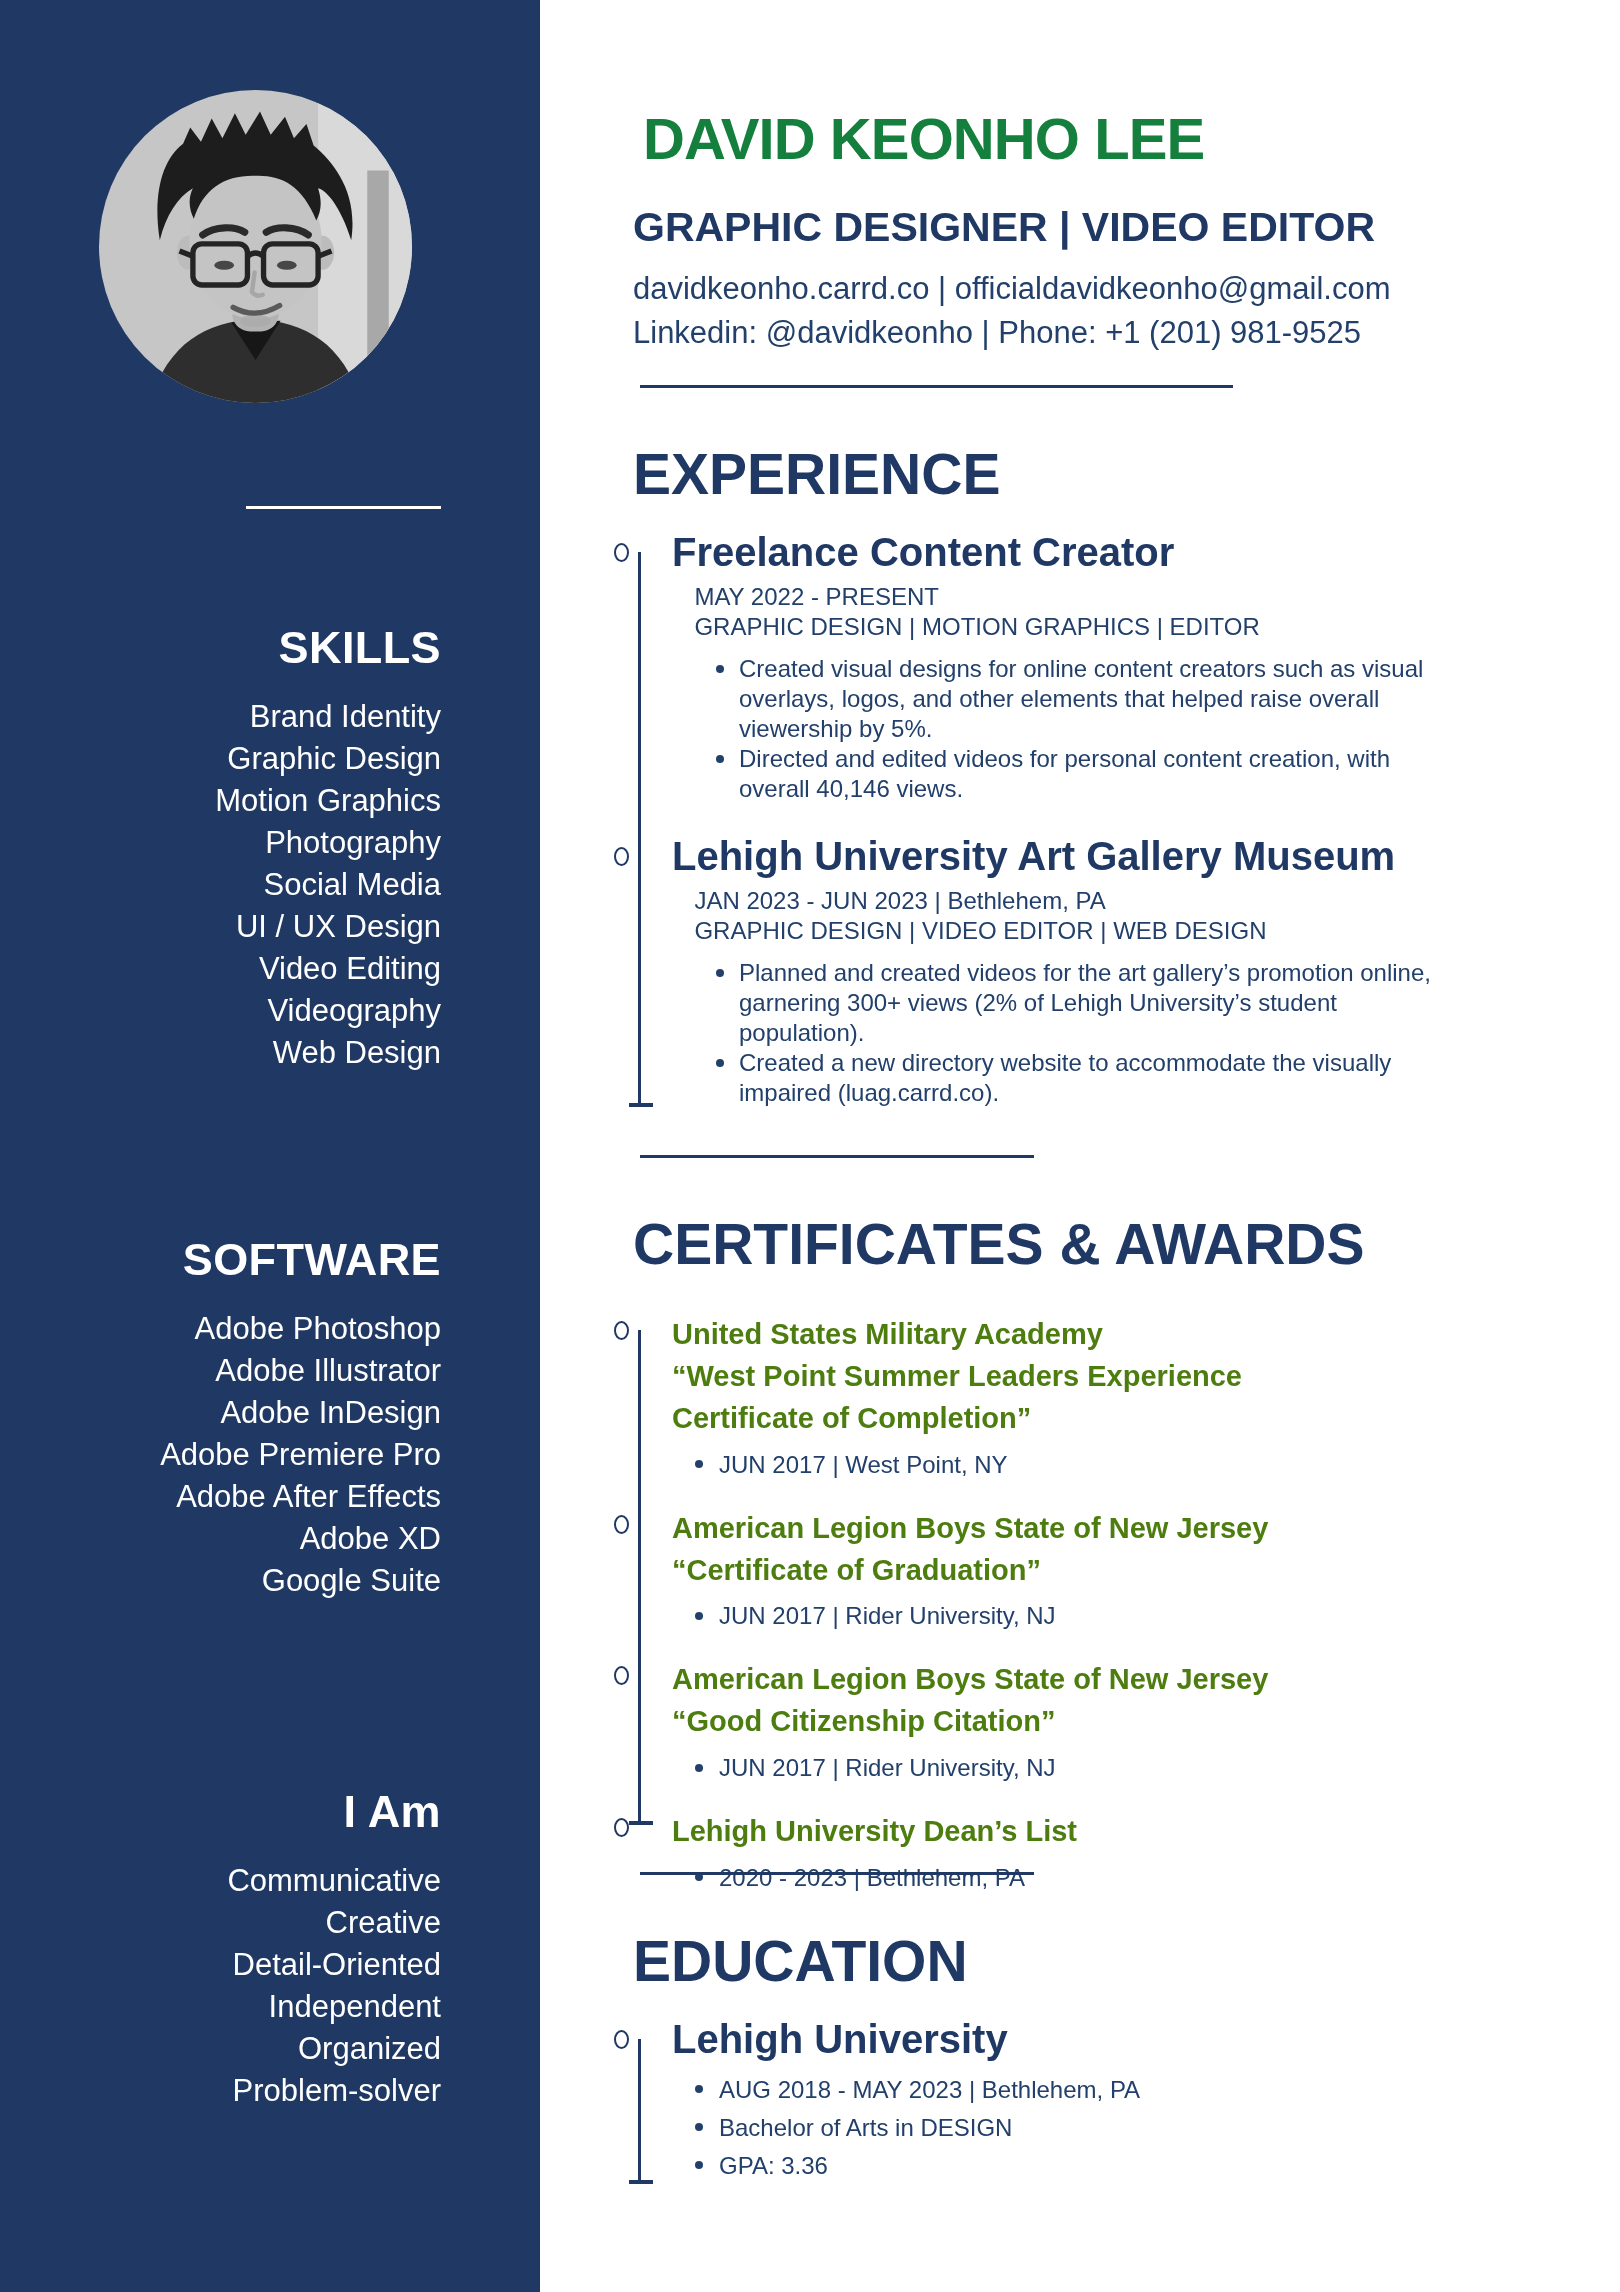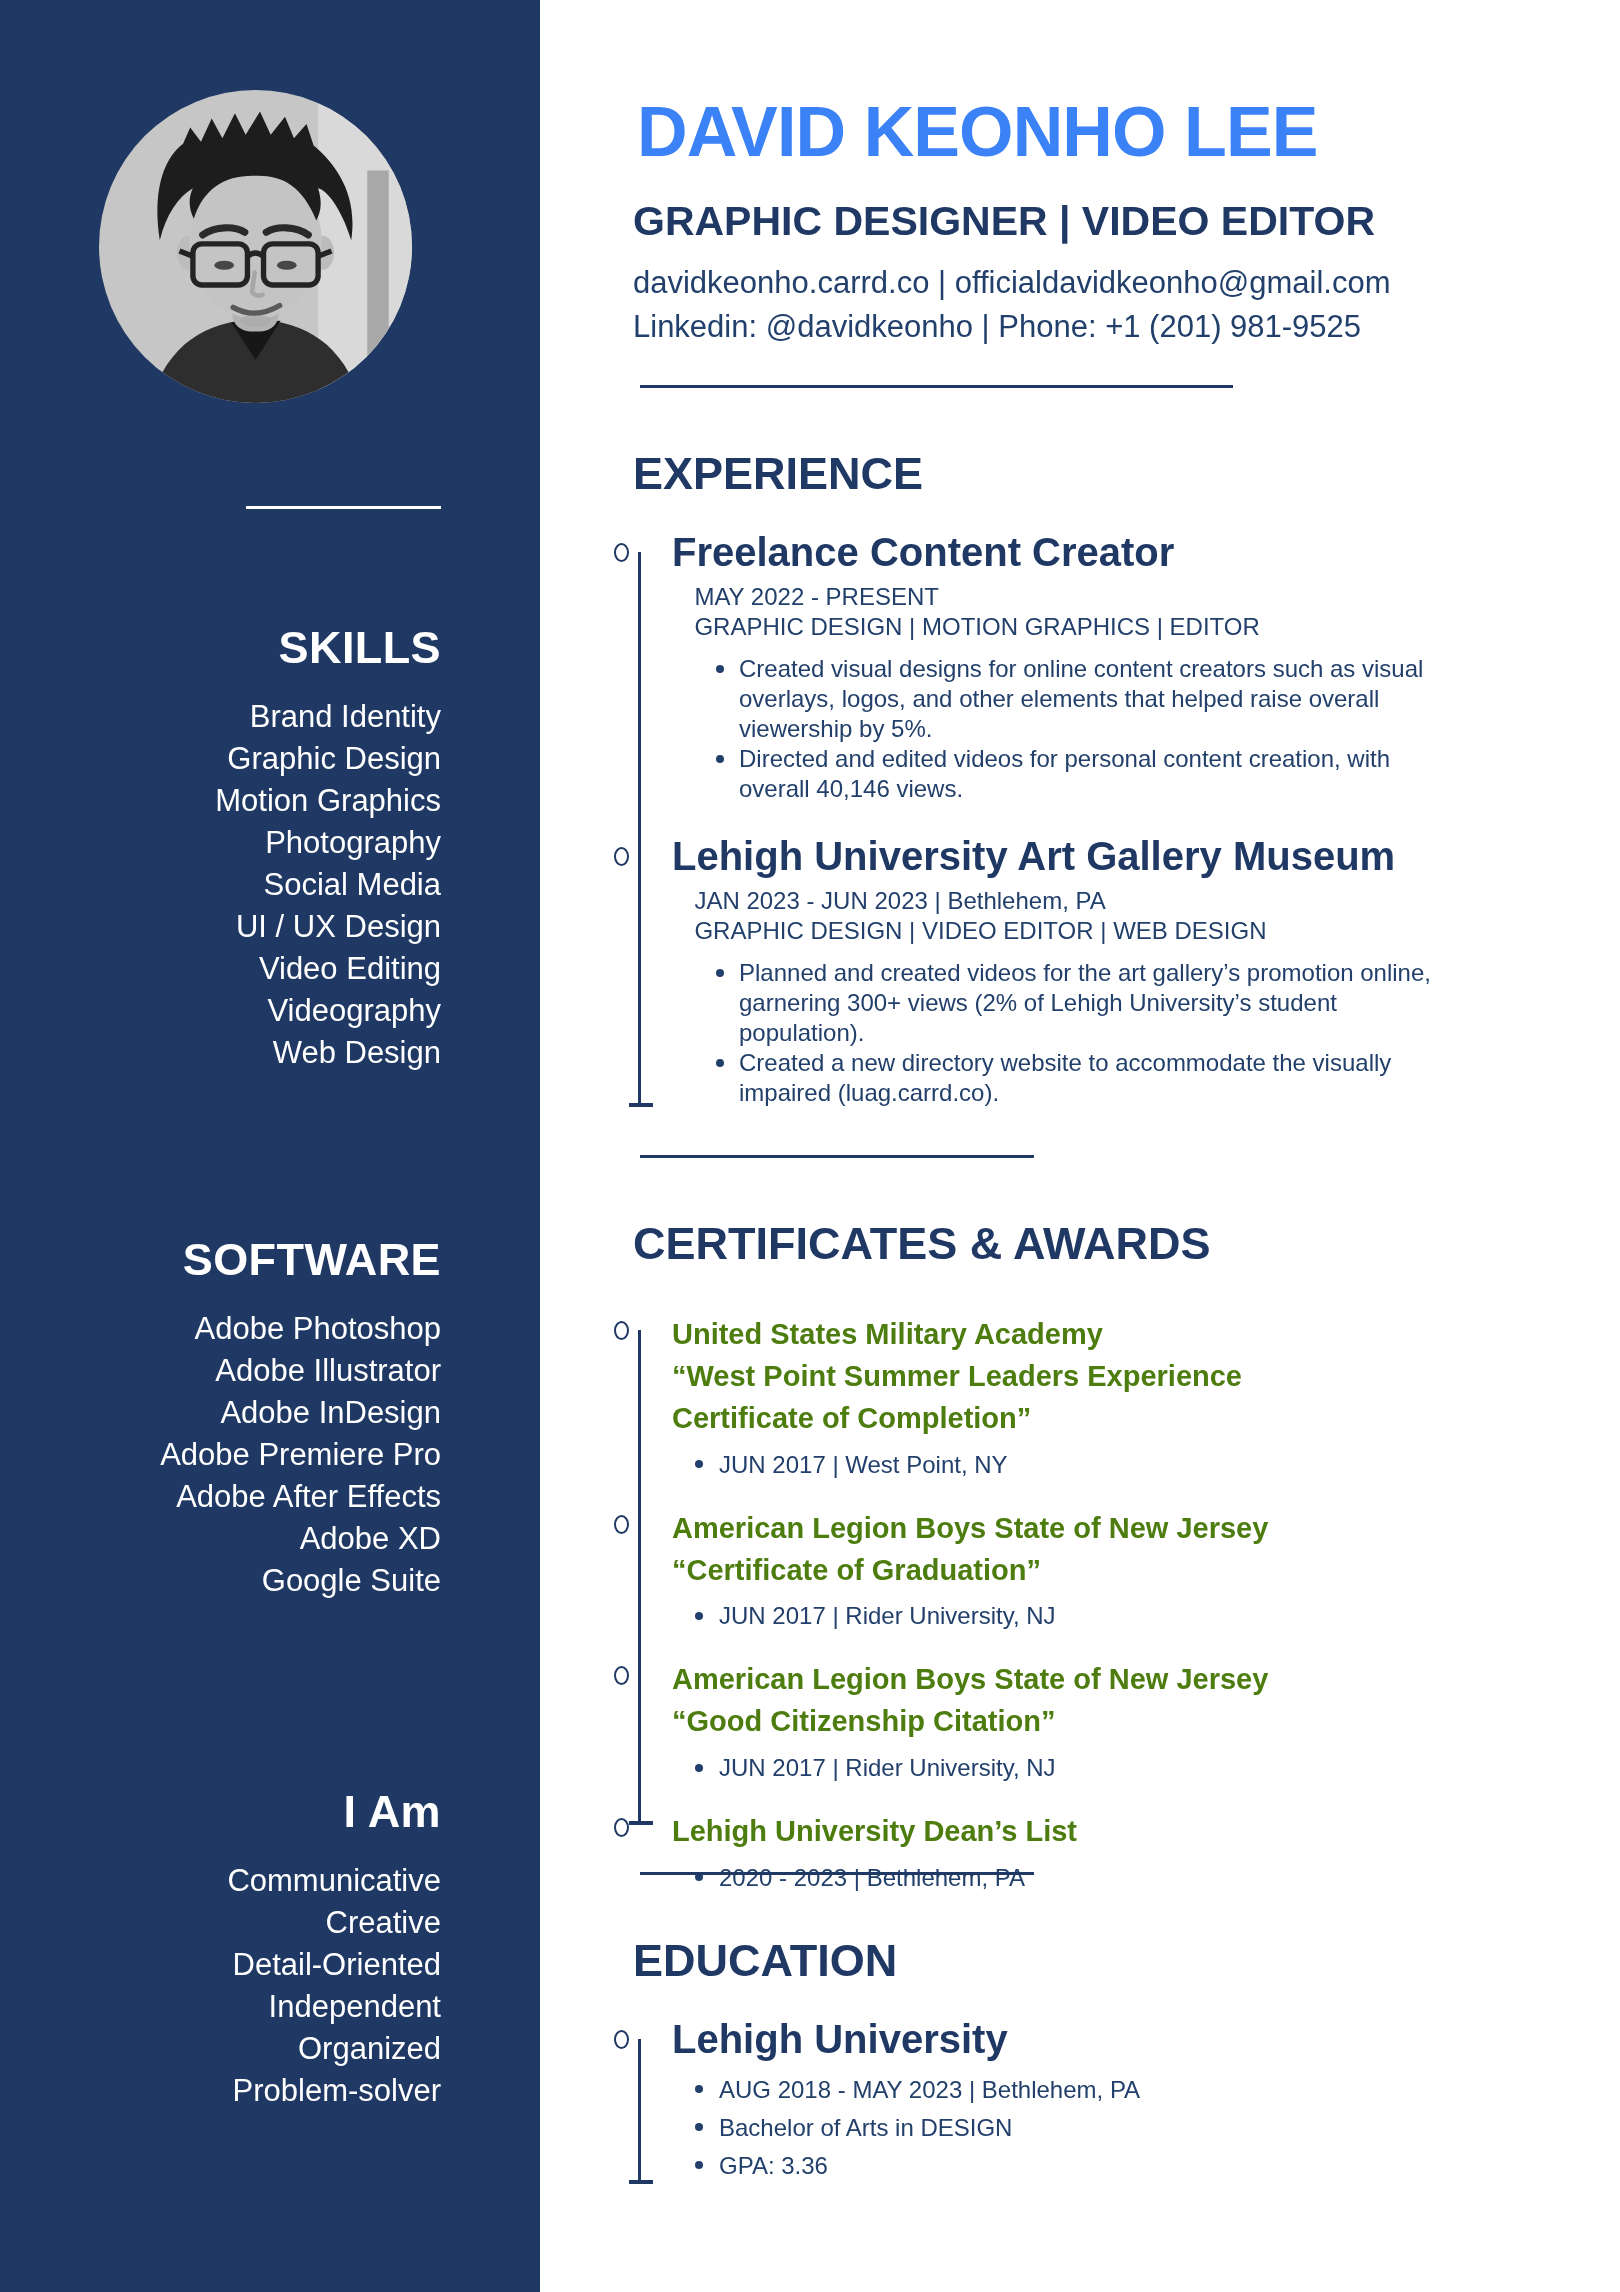--- a/index.html
+++ b/index.html
@@ -18,34 +18,34 @@
   .side-sec { position:absolute; left:0; right:0; padding-right:99px; text-align:right; color:#ffffff; }
   .side-sec h2 { margin:0; font-size:45px; font-weight:bold; line-height:52px; letter-spacing:0.4px; color:#ffffff; }
   .side-sec ul { list-style:none; margin:21.5px 0 0 0; padding:0; font-size:31px; line-height:42px; font-weight:normal; }
   #skills   { top:622px; }
   #software { top:1234px; }
   #iam      { top:1786px; }
 
   
   #main { position:absolute; left:633px; top:0; width:905px; height:2293px; color:#1f3864; }
   .hdr { position:absolute; top:79px; left:0; width:905px; }
-  .hdr h1 { margin:4px; font-size:70px; line-height:99px; font-weight:bold; letter-spacing:-0.9px; color:#3b82f6; }
+  .hdr h1 { margin:10px; font-size:58px; line-height:99px; font-weight:bold; letter-spacing:-0.9px; color:#15803d; }
   .hdr .subtitle { margin:14.3px 0 0 0; font-size:41px; line-height:50px; font-weight:bold; color:#1f3864; }
   .hdr .contact { margin:14.3px 0 0 0; font-size:31px; line-height:44px; color:#22406b; }
 
   .rule { position:absolute; left:7.2px; height:2.7px; background:#1f3864; }
   #rule1 { top:385px; width:593px; }
   #rule2 { top:1155px; width:394px; }
   #rule3 { top:1872px; width:394px; }
 
   section.tl { position:absolute; left:0; width:905px; }
   #experience   { top:446px; }
   #certificates { top:1216px; }
   #education    { top:1933px; }
-  .sec-title { margin:0; font-size:45px; line-height:56px; font-weight:bold; color:#1f3864; }
+  .sec-title { margin:0; font-size:57px; line-height:56px; font-weight:bold; color:#1f3864; }
 
   .tl-line { position:absolute; left:5.4px; width:2.7px; background:#1f3864; }
   .tl-tick { position:absolute; left:-4.5px; width:24px; height:3.6px; background:#1f3864; }
   #experience .tl-line   { top:106px; height:555px; }
   #experience .tl-tick   { top:657px; }
   #certificates .tl-line { top:114px; height:495px; }
   #certificates .tl-tick { top:605px; }
   #education .tl-line    { top:106px; height:145px; }
   #education .tl-tick    { top:247px; }
 

